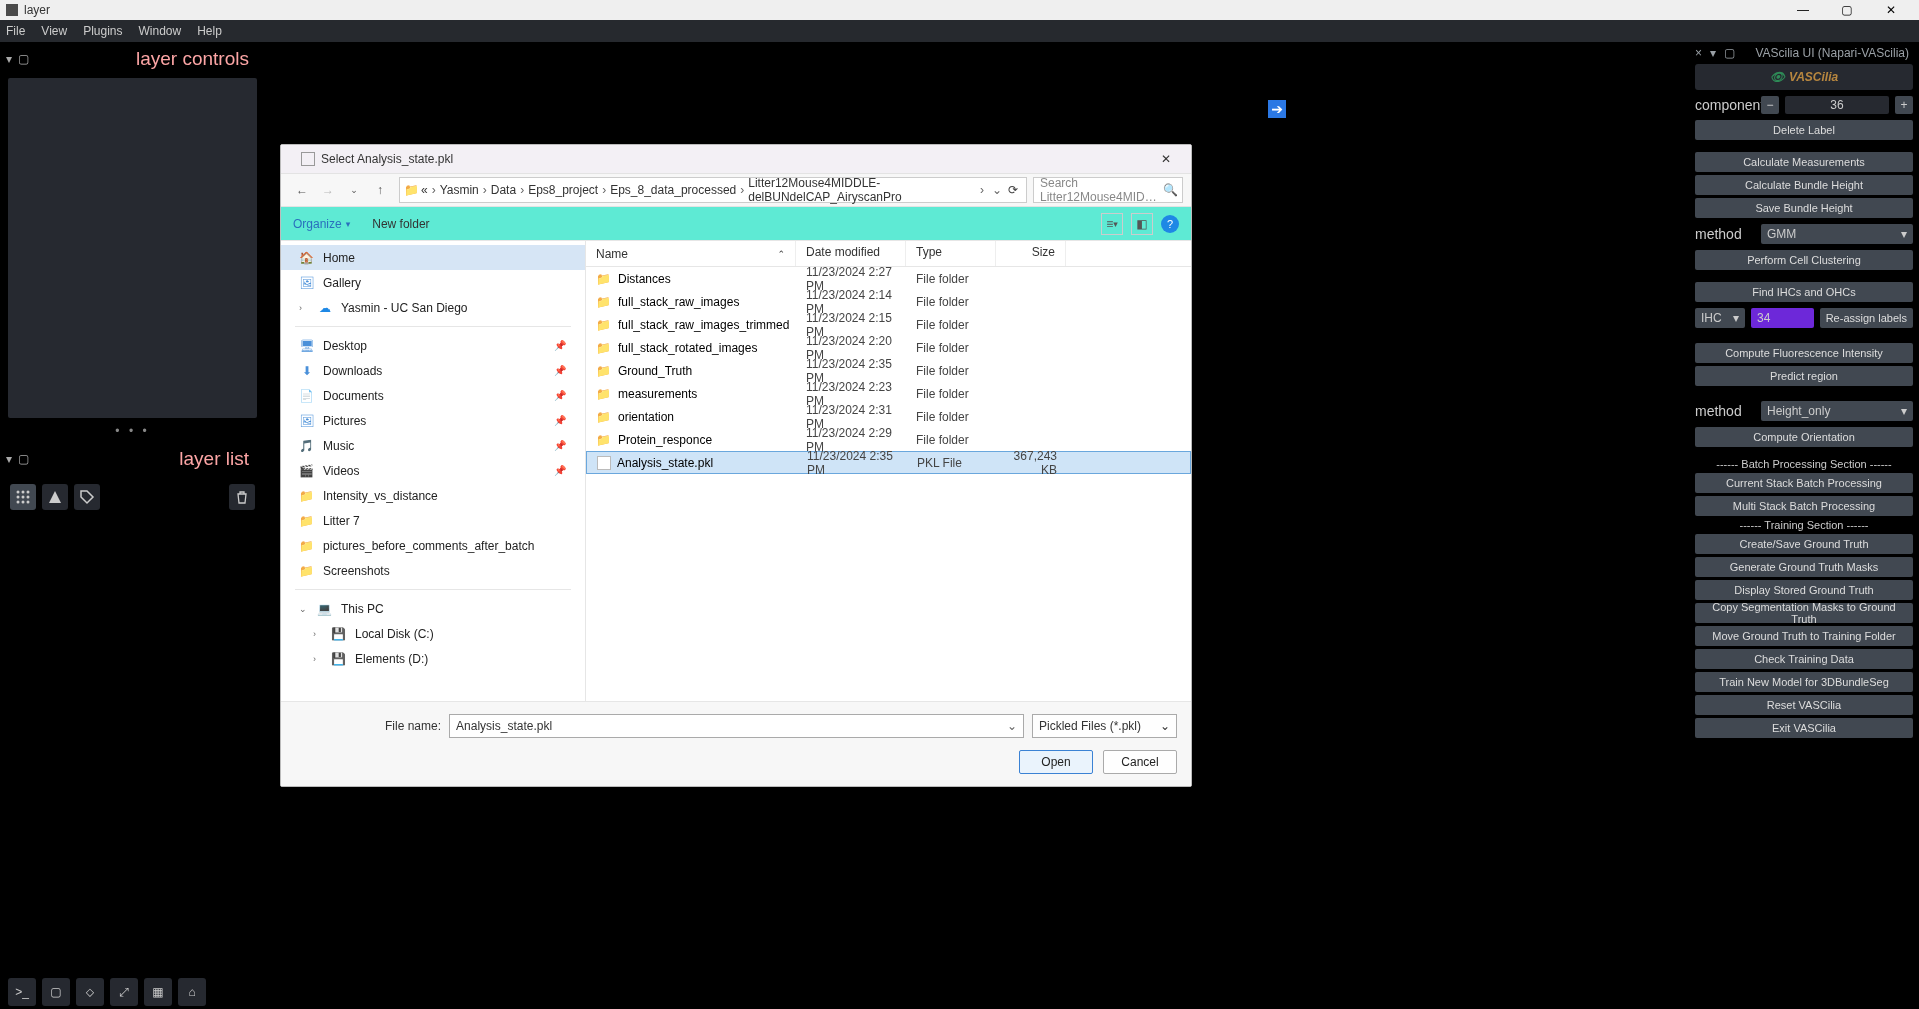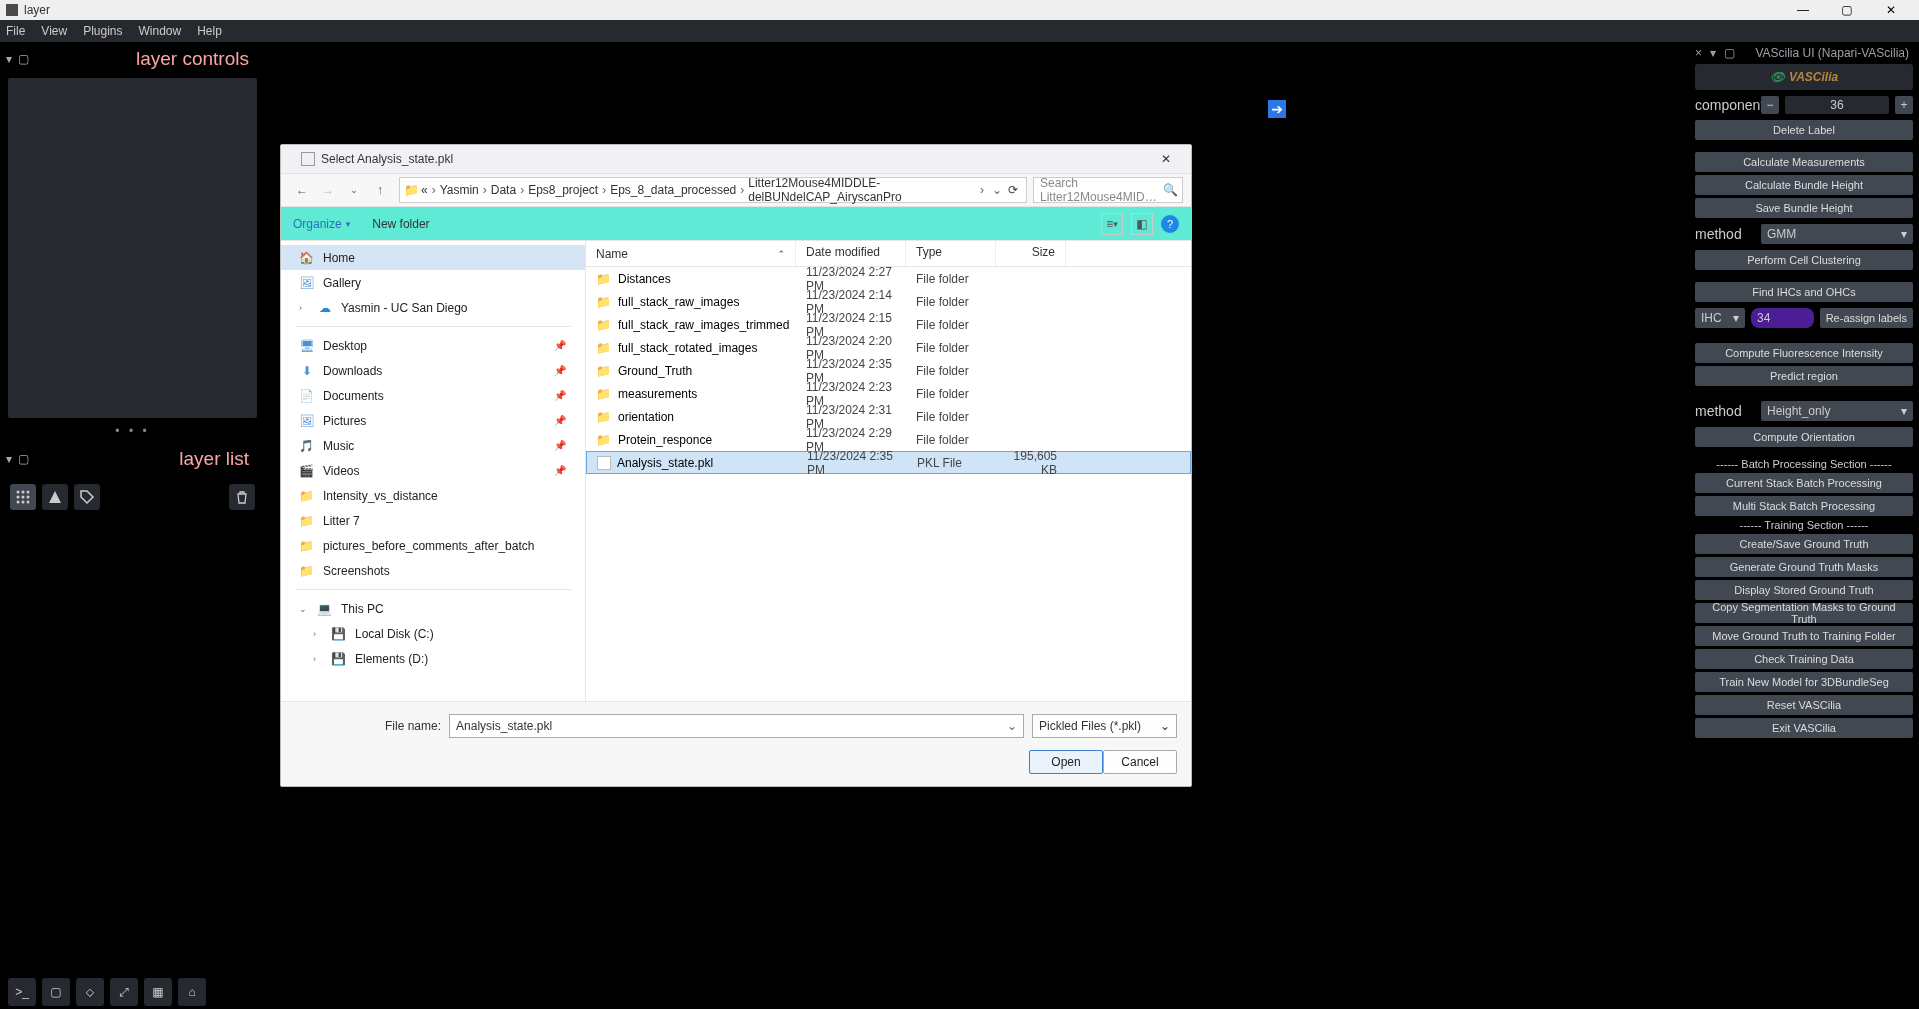--- a/index.html
+++ b/index.html
@@ -40,21 +40,21 @@
 .rightpanel .rp-header { display: flex; align-items: center; gap: 8px; color: #9aa0a6; }
 .rp-title { margin-left: auto; color: #9aa0a6; font-size: 12px; text-align: right; padding-right: 4px; }
 .logo { background: #262930; height: 26px; border-radius: 3px; display: flex; align-items: center; justify-content: center; color: #b8873f; font-style: italic; font-weight: bold; font-size: 15px; margin: 4px 0; }
 .logo .eye { color: #2e8b57; margin-right: 4px; }
 .rp-btn { background: #414851; color: #ddd; height: 20px; border-radius: 2px; display: flex; align-items: center; justify-content: center; margin: 3px 0; text-align: center; font-size: 11px; padding: 0 4px; }
 .rp-row { display: flex; align-items: center; gap: 6px; margin: 6px 0; }
 .rp-row .lbl { color: #ccc; width: 60px; font-size: 14px; }
 .rp-row .minus, .rp-row .plus { width: 18px; height: 18px; background: #414851; color: #ccc; display: flex; align-items: center; justify-content: center; border-radius: 2px; }
 .rp-row .val { flex: 1; text-align: center; color: #ccc; background: #262930; height: 18px; border-radius: 2px; display: flex; align-items: center; justify-content: center; }
 .rp-select { flex: 1; background: #414851; color: #ccc; height: 20px; border-radius: 2px; display: flex; align-items: center; padding: 0 6px; justify-content: space-between; }
-.rp-input { background: #4c1d95; color: #ccc; height: 20px; border-radius: 8px; display: flex; align-items: center; padding: 8px 6px; flex: 1; }
+.rp-input { background: #6d28d9; color: #ccc; height: 20px; border-radius: 2px; display: flex; align-items: center; padding: 8px 6px; flex: 1; }
 .rp-section { color: #ccc; text-align: center; font-size: 11px; margin: 2px 0; }
 
 
 .annotation { position: absolute; top: 60px; left: 1010px; color: #ff00e0; font-weight: 700; font-size: 20px; line-height: 26px; z-index: 60; pointer-events: none; }
 .anno-arrow { position: absolute; top: 58px; left: 1268px; width: 18px; height: 18px; background: #2b78e4; color: #fff; display: flex; align-items: center; justify-content: center; font-size: 14px; z-index: 60; pointer-events: none; }
 
 
 .dialog { position: absolute; top: 102px; left: 280px; width: 912px; background: #f7f7f7; border: 1px solid #bbb; border-radius: 2px; box-shadow: 0 4px 16px rgba(0,0,0,0.45); z-index: 50; }
 .dlg-title { height: 28px; display: flex; align-items: center; padding: 0 20px; background: #f3f0f5; color: #333; }
 .dlg-title .icon { width: 14px; height: 14px; border: 1px solid #999; margin-right: 6px; }
@@ -104,21 +104,21 @@
 .fl-row.selected { background: #cfe4f7; border: 1px solid #6aa7dd; }
 .fl-row .col-name { padding-left: 10px; display: flex; align-items: center; gap: 6px; }
 .fl-row .col-date, .fl-row .col-type, .fl-row .col-size { padding: 0 10px; color: #444; }
 .ico-file { width: 14px; height: 14px; border: 1px solid #bbb; background: #fff; }
 .dlg-footer { padding: 12px 14px; background: #f7f7f7; border-top: 1px solid #e6e6e6; }
 .fn-row { display: flex; align-items: center; gap: 8px; }
 .fn-row .lbl { color: #333; }
 .fn-input { flex: 1; height: 24px; border: 1px solid #aaa; background: #fff; padding: 0 6px; color: #333; display: flex; align-items: center; }
 .fn-input .chev { margin-left: auto; color: #666; }
 .filter-select { width: 145px; height: 24px; border: 1px solid #aaa; background: #fefefe; padding: 0 6px; display: flex; align-items: center; justify-content: space-between; color: #333; }
-.btn-row { display: flex; justify-content: flex-end; margin-top: 12px; }
+.btn-row { display: flex; justify-content: flex-end; gap: 10px; margin-top: 12px; }
 .btn { width: 74px; height: 24px; border: 1px solid #aaa; background: #fefefe; display: flex; align-items: center; justify-content: center; color: #222; border-radius: 2px; }
 .btn.primary { border-color: #3b82d4; background: #eaf3fc; }
 </style>
 </head>
 <body>
 
 <div class="titlebar">
   <div class="app-icon"></div>
   <span>layer</span>
   <div class="spacer"></div>
@@ -477,21 +477,21 @@
               <div class="col-type">File folder</div>
               <div class="col-size"></div>
             </div>
             <div class="fl-row selected">
               <div class="col-name">
                 <span class="ico-file"></span>
                 <span>Analysis_state.pkl</span>
               </div>
               <div class="col-date">11/23/2024 2:35 PM</div>
               <div class="col-type">PKL File</div>
-              <div class="col-size">195,605 KB</div>
+              <div class="col-size">367,243 KB</div>
             </div>
           </div>
       </div>
     </div>
     <div class="dlg-footer">
       <div class="fn-row">
         <span class="lbl" style="margin-left:90px">File name:</span>
         <div class="fn-input">
             <span>Analysis_state.pkl</span>
             <span class="chev">⌄</span>

